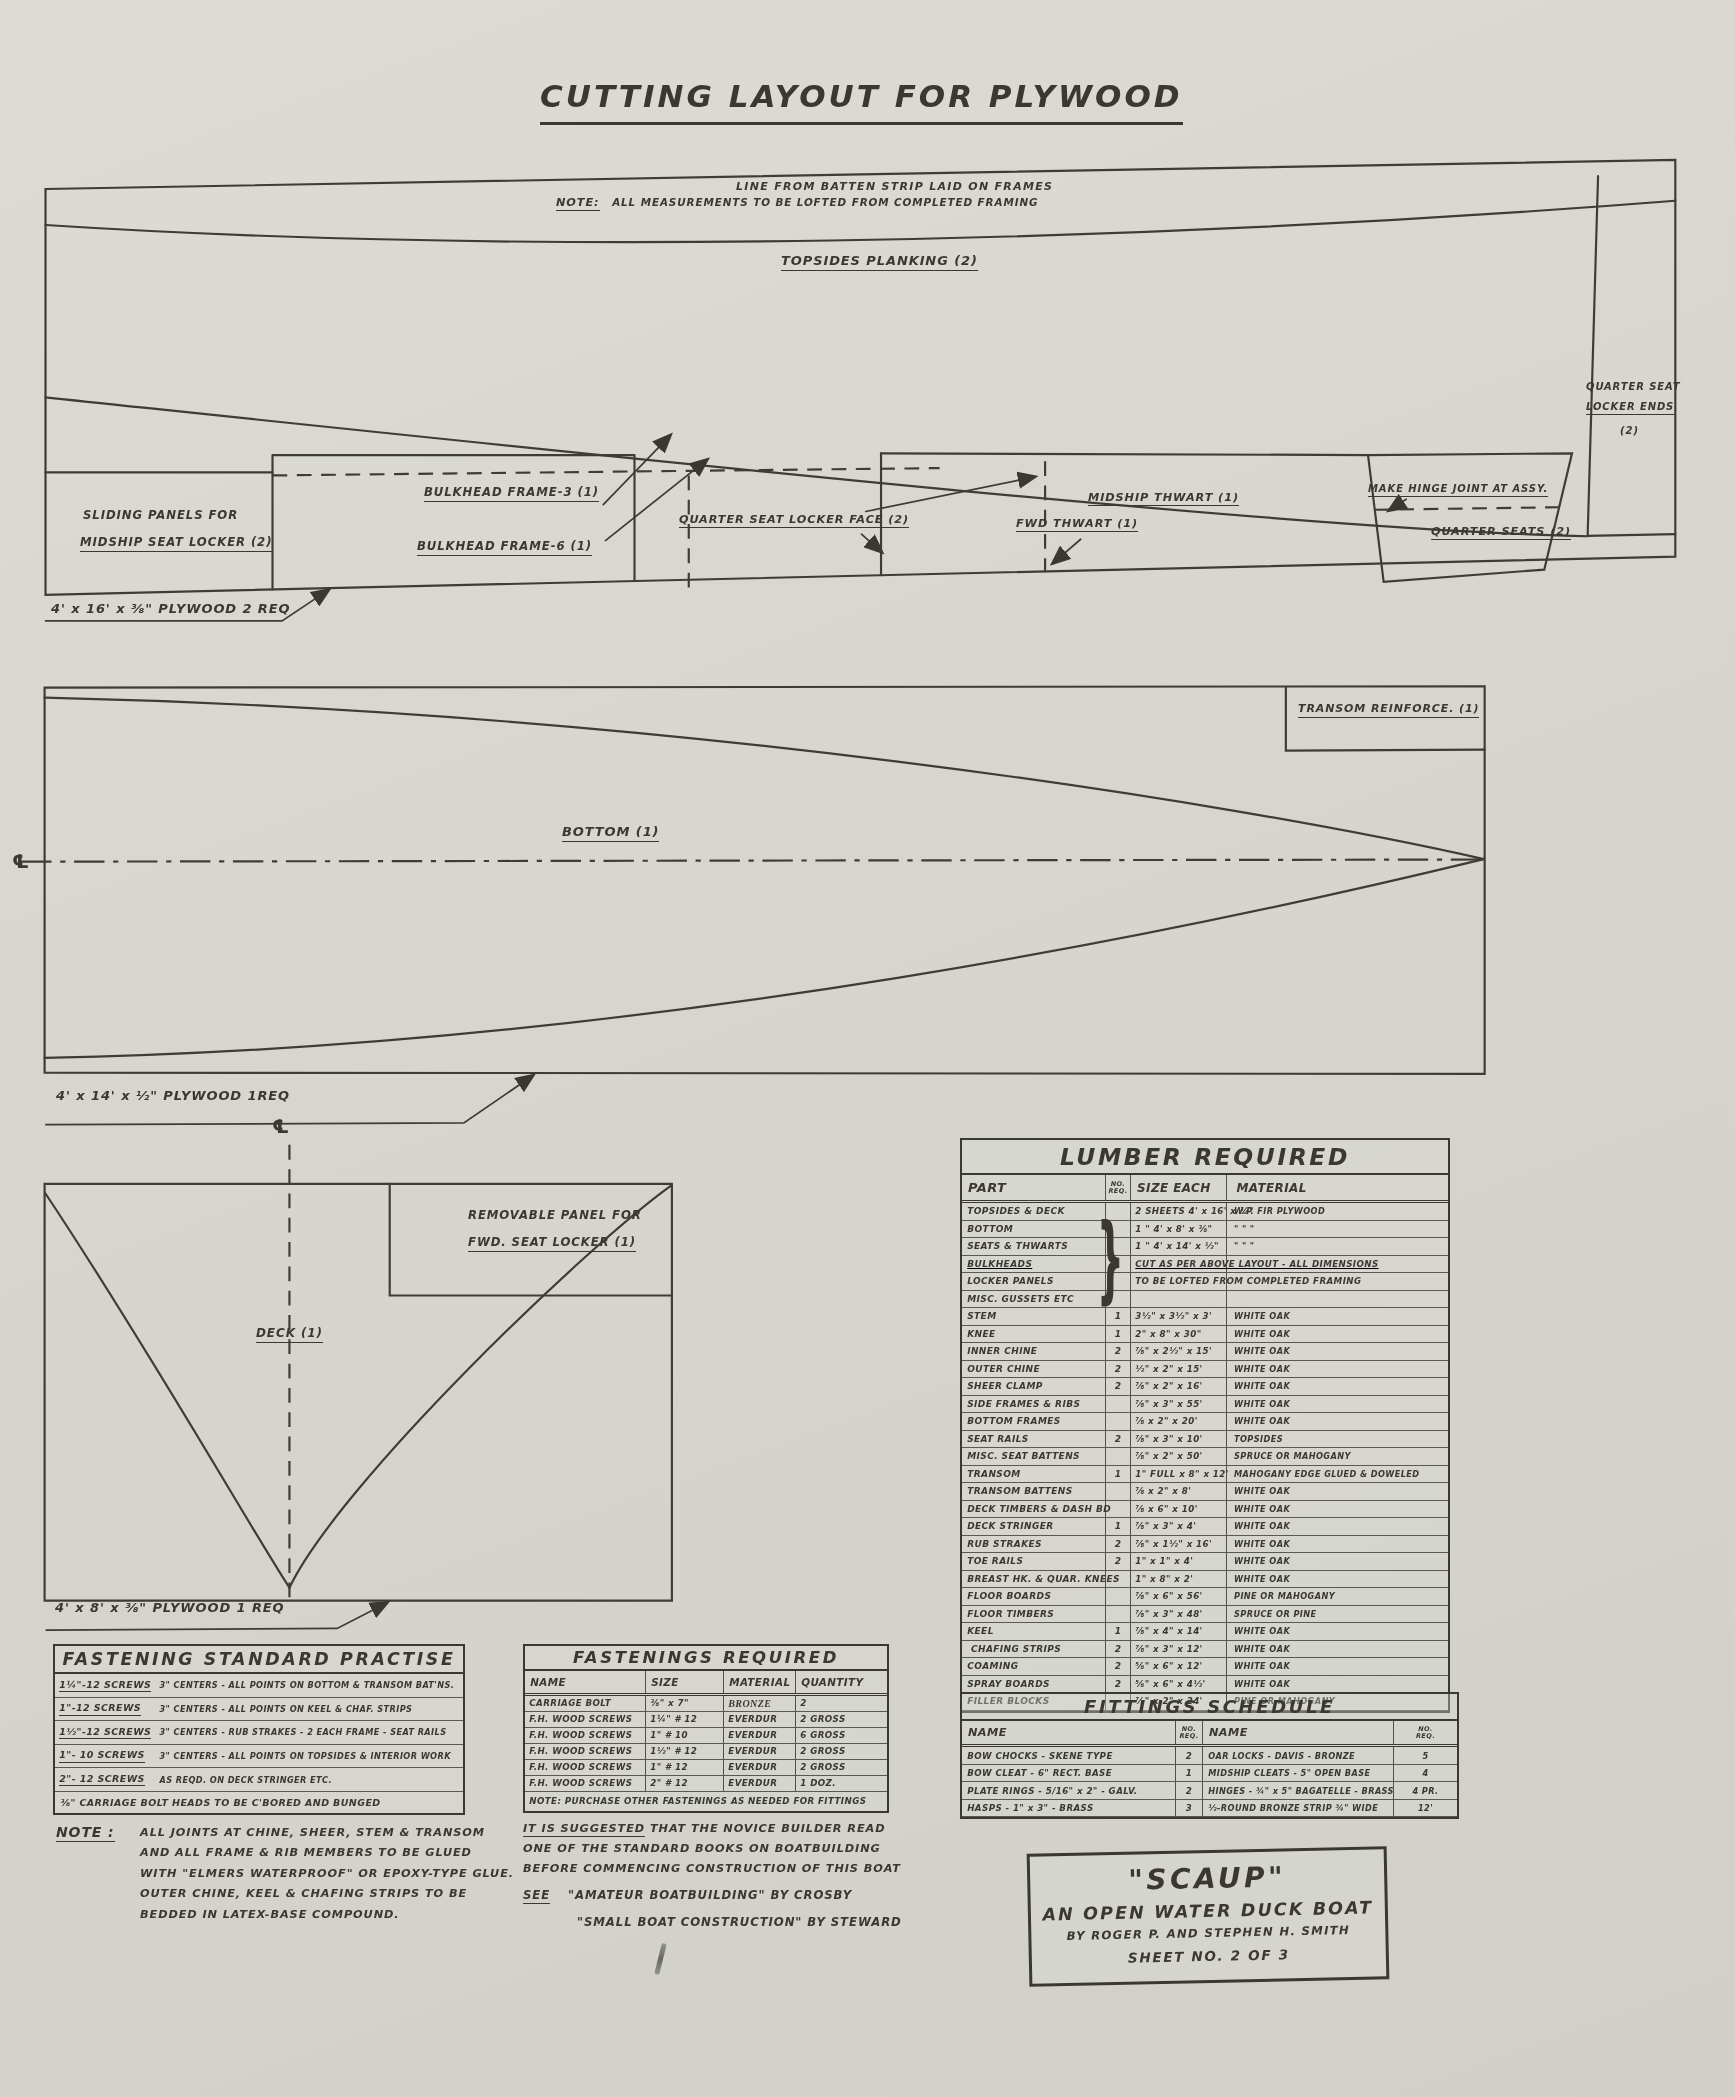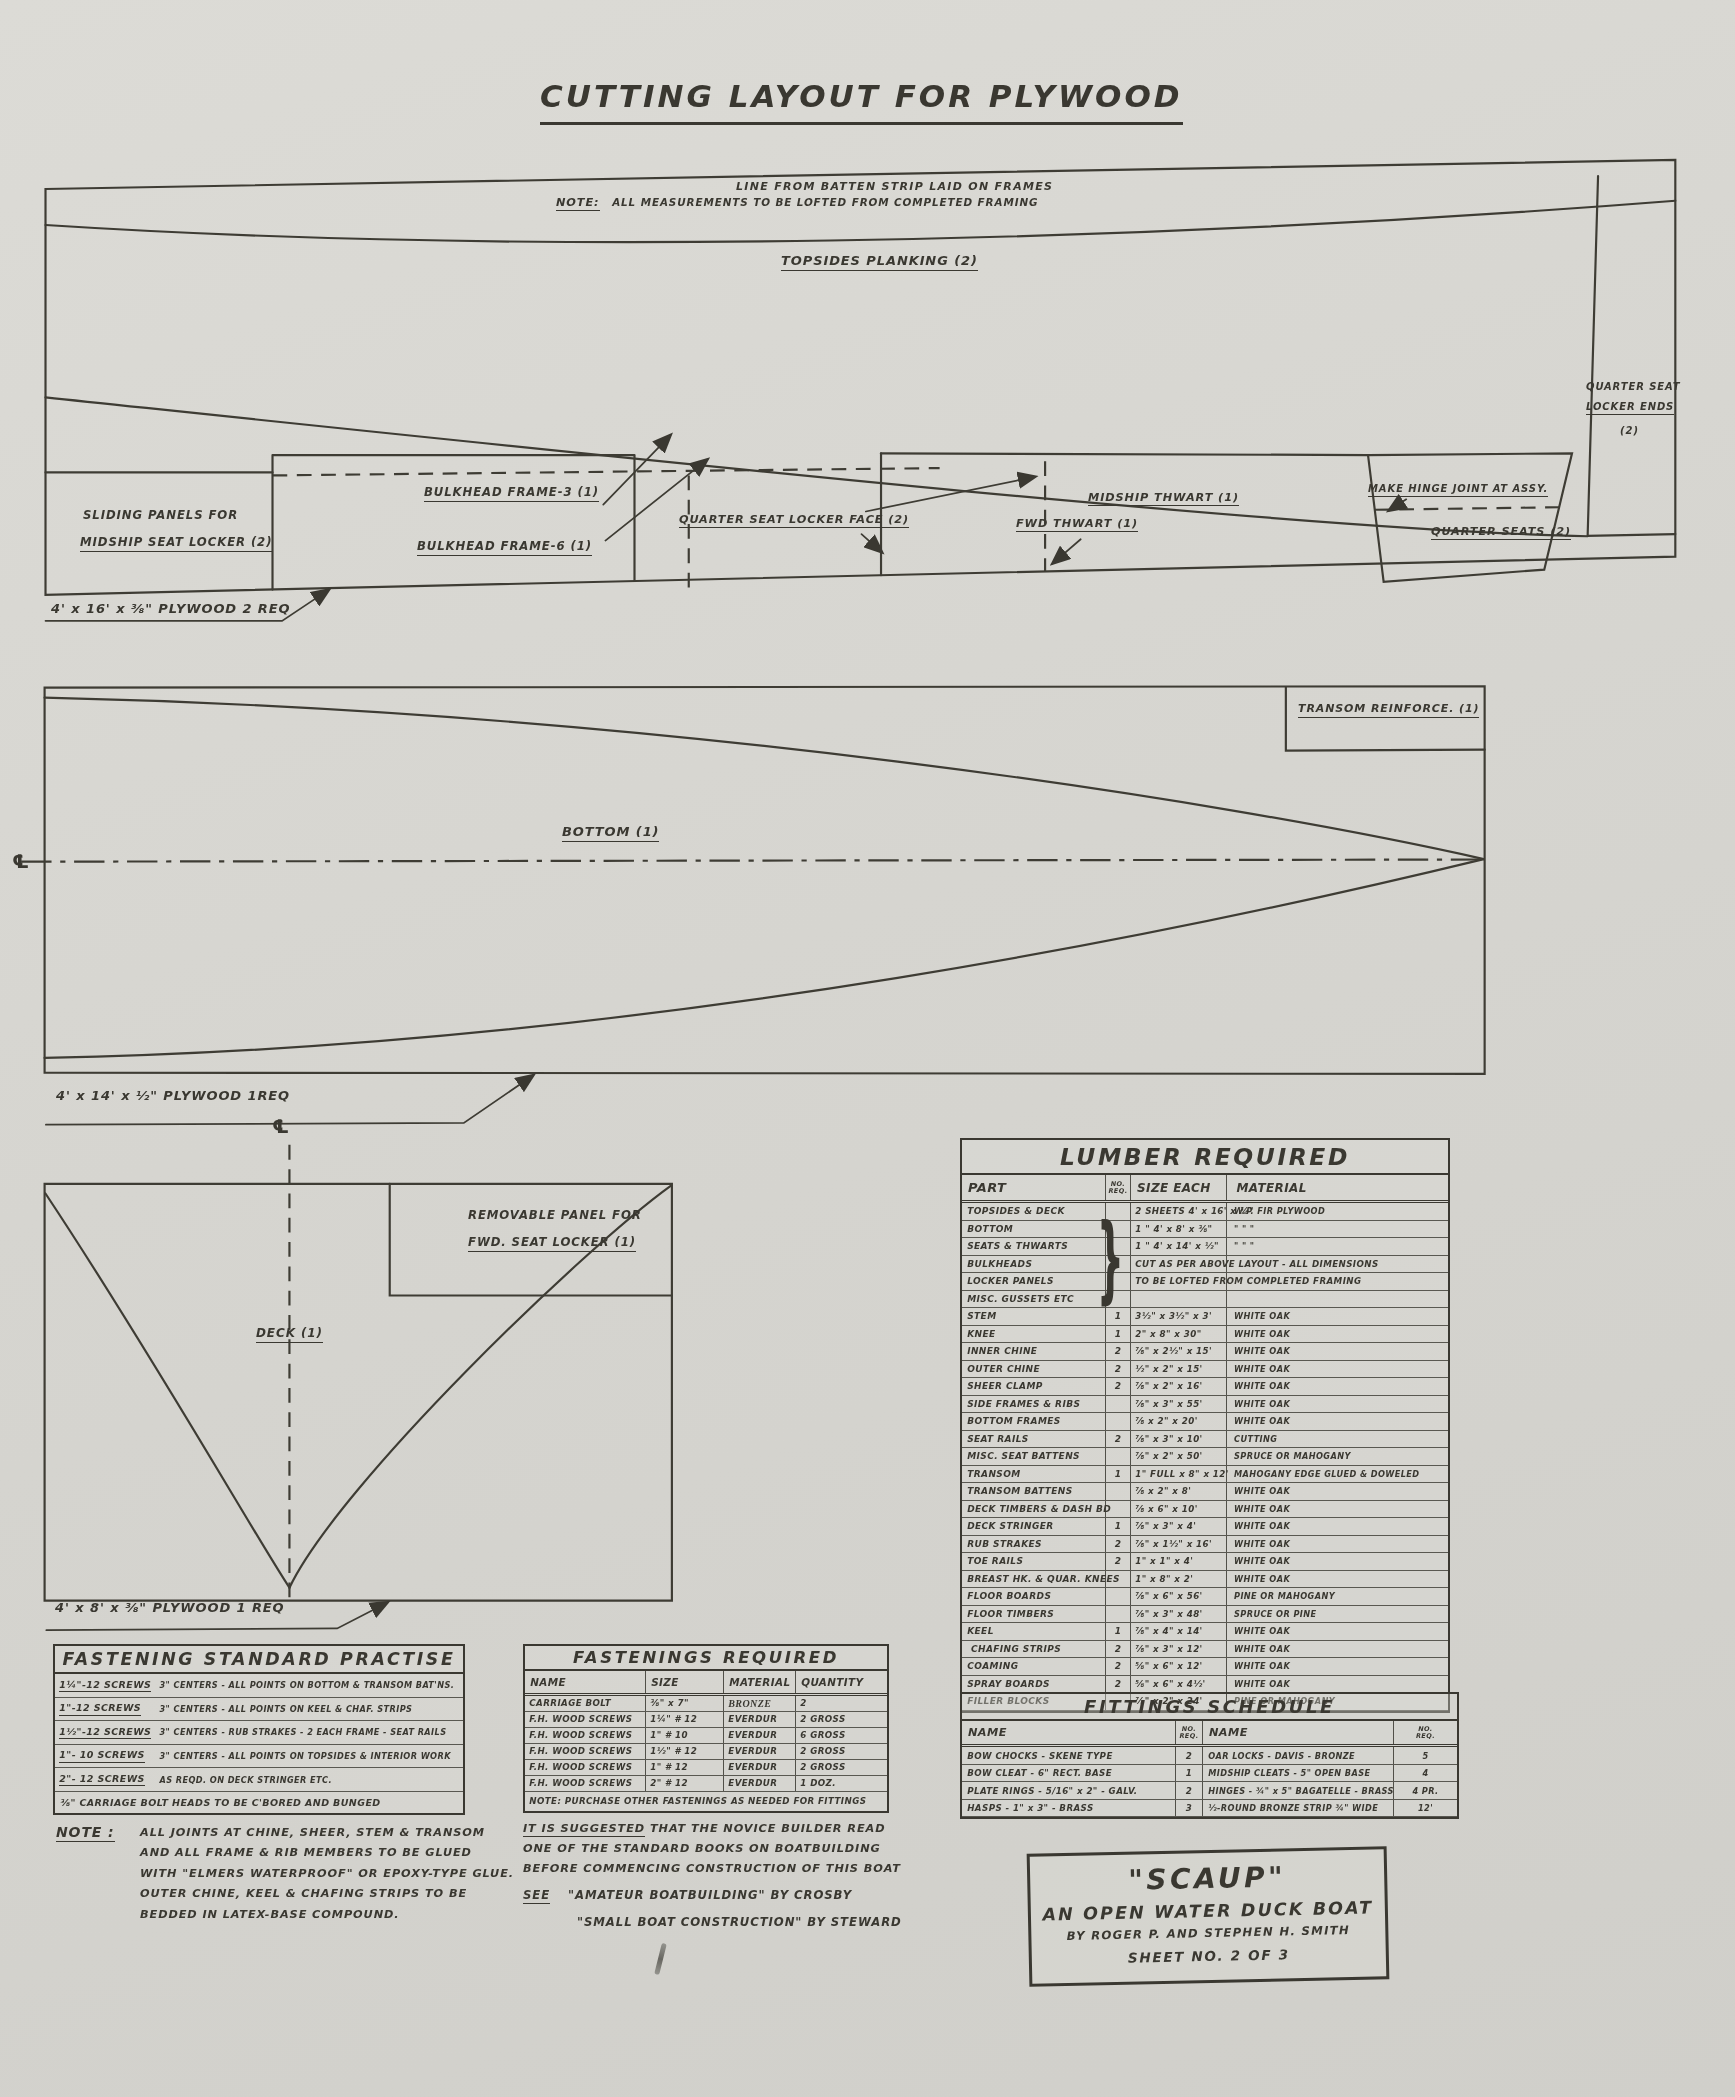--- a/index.html
+++ b/index.html
@@ -159,21 +159,21 @@
         <div class="c" style="font-size:8.2px;padding-left:7px;">"      "      "</div>
       </div>
 
       <div class="grid rowline lum-row" style="grid-template-columns:144px 25px 96px auto;">
         <div class="c bR" style="font-size:9px;padding-left:5.2px;">SEATS &amp; THWARTS</div>
         <div class="c bR" style="font-size:9px;justify-content:center;"></div>
         <div class="c bR" style="font-size:8.7px;padding-left:4.3px;z-index:2;">1    "     4' x 14' x ½"</div>
         <div class="c" style="font-size:8.2px;padding-left:7px;">"      "      "</div>
       </div>
 
-      <div class="grid rowline lum-row" style="grid-template-columns:144px 25px 96px auto;">
+      <div class="grid rowline lum-row" style="grid-template-columns:144px 25px 96px auto;text-decoration:underline;">
         <div class="c bR" style="font-size:9px;padding-left:5.2px;">BULKHEADS</div>
         <div class="c bR" style="font-size:9px;justify-content:center;"></div>
         <div class="c bR" style="font-size:8.7px;padding-left:4.3px;z-index:2;">CUT AS PER ABOVE LAYOUT - ALL DIMENSIONS</div>
         <div class="c" style="font-size:8.2px;padding-left:7px;"></div>
       </div>
 
       <div class="grid rowline lum-row" style="grid-template-columns:144px 25px 96px auto;">
         <div class="c bR" style="font-size:9px;padding-left:5.2px;">LOCKER PANELS</div>
         <div class="c bR" style="font-size:9px;justify-content:center;"></div>
         <div class="c bR" style="font-size:8.7px;padding-left:4.3px;z-index:2;">TO BE LOFTED FROM COMPLETED FRAMING</div>
@@ -233,21 +233,21 @@
         <div class="c bR" style="font-size:9px;padding-left:5.2px;">BOTTOM FRAMES</div>
         <div class="c bR" style="font-size:9px;justify-content:center;"></div>
         <div class="c bR" style="font-size:8.7px;padding-left:4.3px;z-index:2;">⅞ x 2" x 20'</div>
         <div class="c" style="font-size:8.2px;padding-left:7px;">WHITE OAK</div>
       </div>
 
       <div class="grid rowline lum-row" style="grid-template-columns:144px 25px 96px auto;">
         <div class="c bR" style="font-size:9px;padding-left:5.2px;">SEAT RAILS</div>
         <div class="c bR" style="font-size:9px;justify-content:center;">2</div>
         <div class="c bR" style="font-size:8.7px;padding-left:4.3px;z-index:2;">⅞" x 3" x 10'</div>
-        <div class="c" style="font-size:8.2px;padding-left:7px;">CUTTING</div>
+        <div class="c" style="font-size:8.2px;padding-left:7px;">TOPSIDES</div>
       </div>
 
       <div class="grid rowline lum-row" style="grid-template-columns:144px 25px 96px auto;">
         <div class="c bR" style="font-size:9px;padding-left:5.2px;">MISC. SEAT BATTENS</div>
         <div class="c bR" style="font-size:9px;justify-content:center;"></div>
         <div class="c bR" style="font-size:8.7px;padding-left:4.3px;z-index:2;">⅞" x 2" x 50'</div>
         <div class="c" style="font-size:8.2px;padding-left:7px;">SPRUCE OR MAHOGANY</div>
       </div>
 
       <div class="grid rowline lum-row" style="grid-template-columns:144px 25px 96px auto;">

